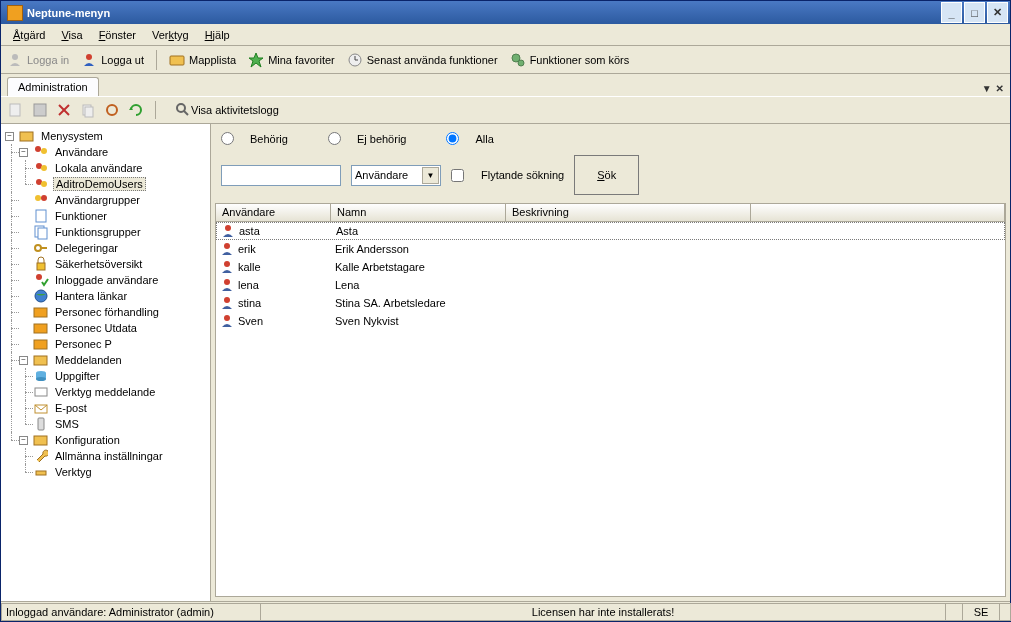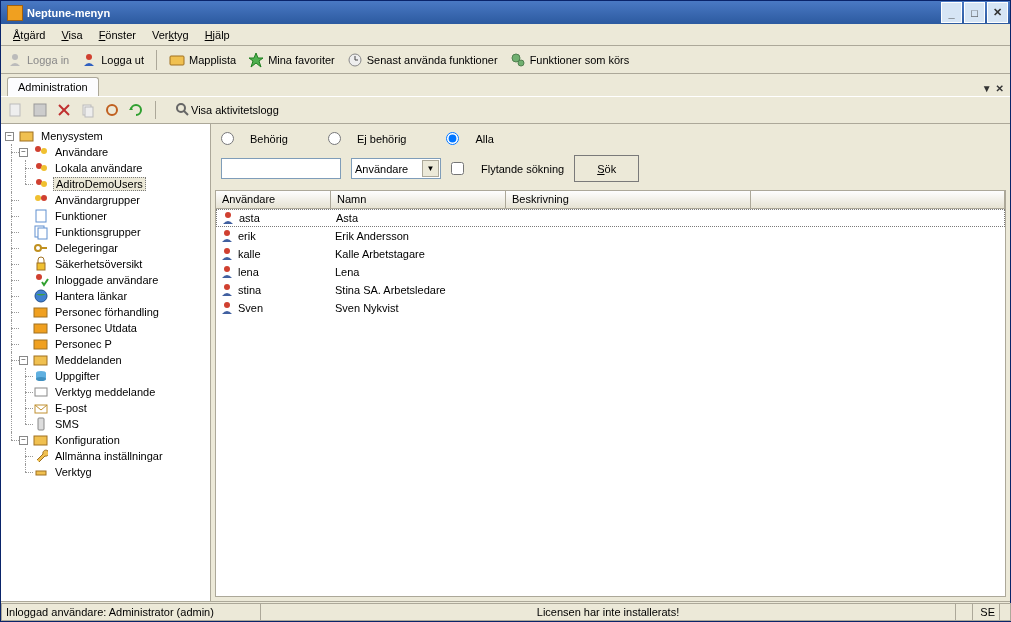--- a/index.html
+++ b/index.html
@@ -49,39 +49,39 @@
   .tree-label { padding: 0 2px; }
   
   .filter-area { padding: 8px 10px; display: flex; flex-direction: column; gap: 10px; background: #ece9d8; }
   .radio-row { display: flex; gap: 40px; align-items: center; }
   .radio-item { display: flex; align-items: flex-end; gap: 16px; }
   .search-row { display: flex; gap: 10px; align-items: center; }
   .text-input { width: 120px; height: 21px; border: 1px solid #7f9db9; background: #fff; padding: 0 3px; }
   .select-box { width: 90px; height: 21px; border: 1px solid #7f9db9; background: #fff; display: flex; align-items: center; padding: 0 3px; position: relative; }
   .select-arrow { position: absolute; right: 1px; top: 1px; width: 17px; height: 17px; background: #ece9d8; border: 1px solid #aca899; display: flex; align-items: center; justify-content: center; font-size: 8px; }
   .checkbox-item { display: flex; align-items: center; gap: 17px; }
-  .btn { height: 27px; padding: 0 22px; background: #ece9d8; border: 1px solid #7a7a7a; cursor: pointer; }
+  .btn { height: 40px; padding: 0 22px; background: #ece9d8; border: 1px solid #7a7a7a; cursor: pointer; }
   
   .table-area { flex: 1; background: #fff; margin: 0 4px 4px 4px; border: 1px solid #aca899; }
   .table-header { display: flex; background: #ece9d8; border-bottom: 1px solid #aca899; height: 18px; }
   .th { border-right: 1px solid #aca899; padding: 2px 6px; background: linear-gradient(#fefefe, #e6e3d4); cursor: pointer; }
   .th1 { width: 115px; } .th2 { width: 175px; } .th3 { width: 245px; } .th4 { flex: 1; }
   .table-body { }
   .table-row { display: flex; height: 18px; align-items: center; cursor: pointer; }
   .table-row.sel { border: 1px dotted #7a7a7a; }
   .td { padding: 0 4px; display: flex; align-items: center; gap: 4px; }
   .td1 { width: 115px; } .td2 { width: 175px; } .td3 { width: 245px; }
   .user-icon { width: 14px; height: 14px; }
   
   .statusbar { height: 20px; background: #ece9d8; border-top: 1px solid #aca899; display: flex; align-items: center; }
   .status-cell { border: 1px solid #aca899; height: 18px; padding: 0 4px; display: flex; align-items: center; margin-right: -1px;}
   .sc1 { width: 260px; }
   .sc2 { flex: 1; justify-content: center; }
   .sc3 { width: 18px; }
-  .sc4 { width: 28px; justify-content: flex-end; }
+  .sc4 { width: 38px; justify-content: center; }
   .sc5 { width: 12px; }
   
   svg { display: block; }
 </style>
 </head>
 <body>
 
 <div class="window">
 
   <div class="titlebar">

